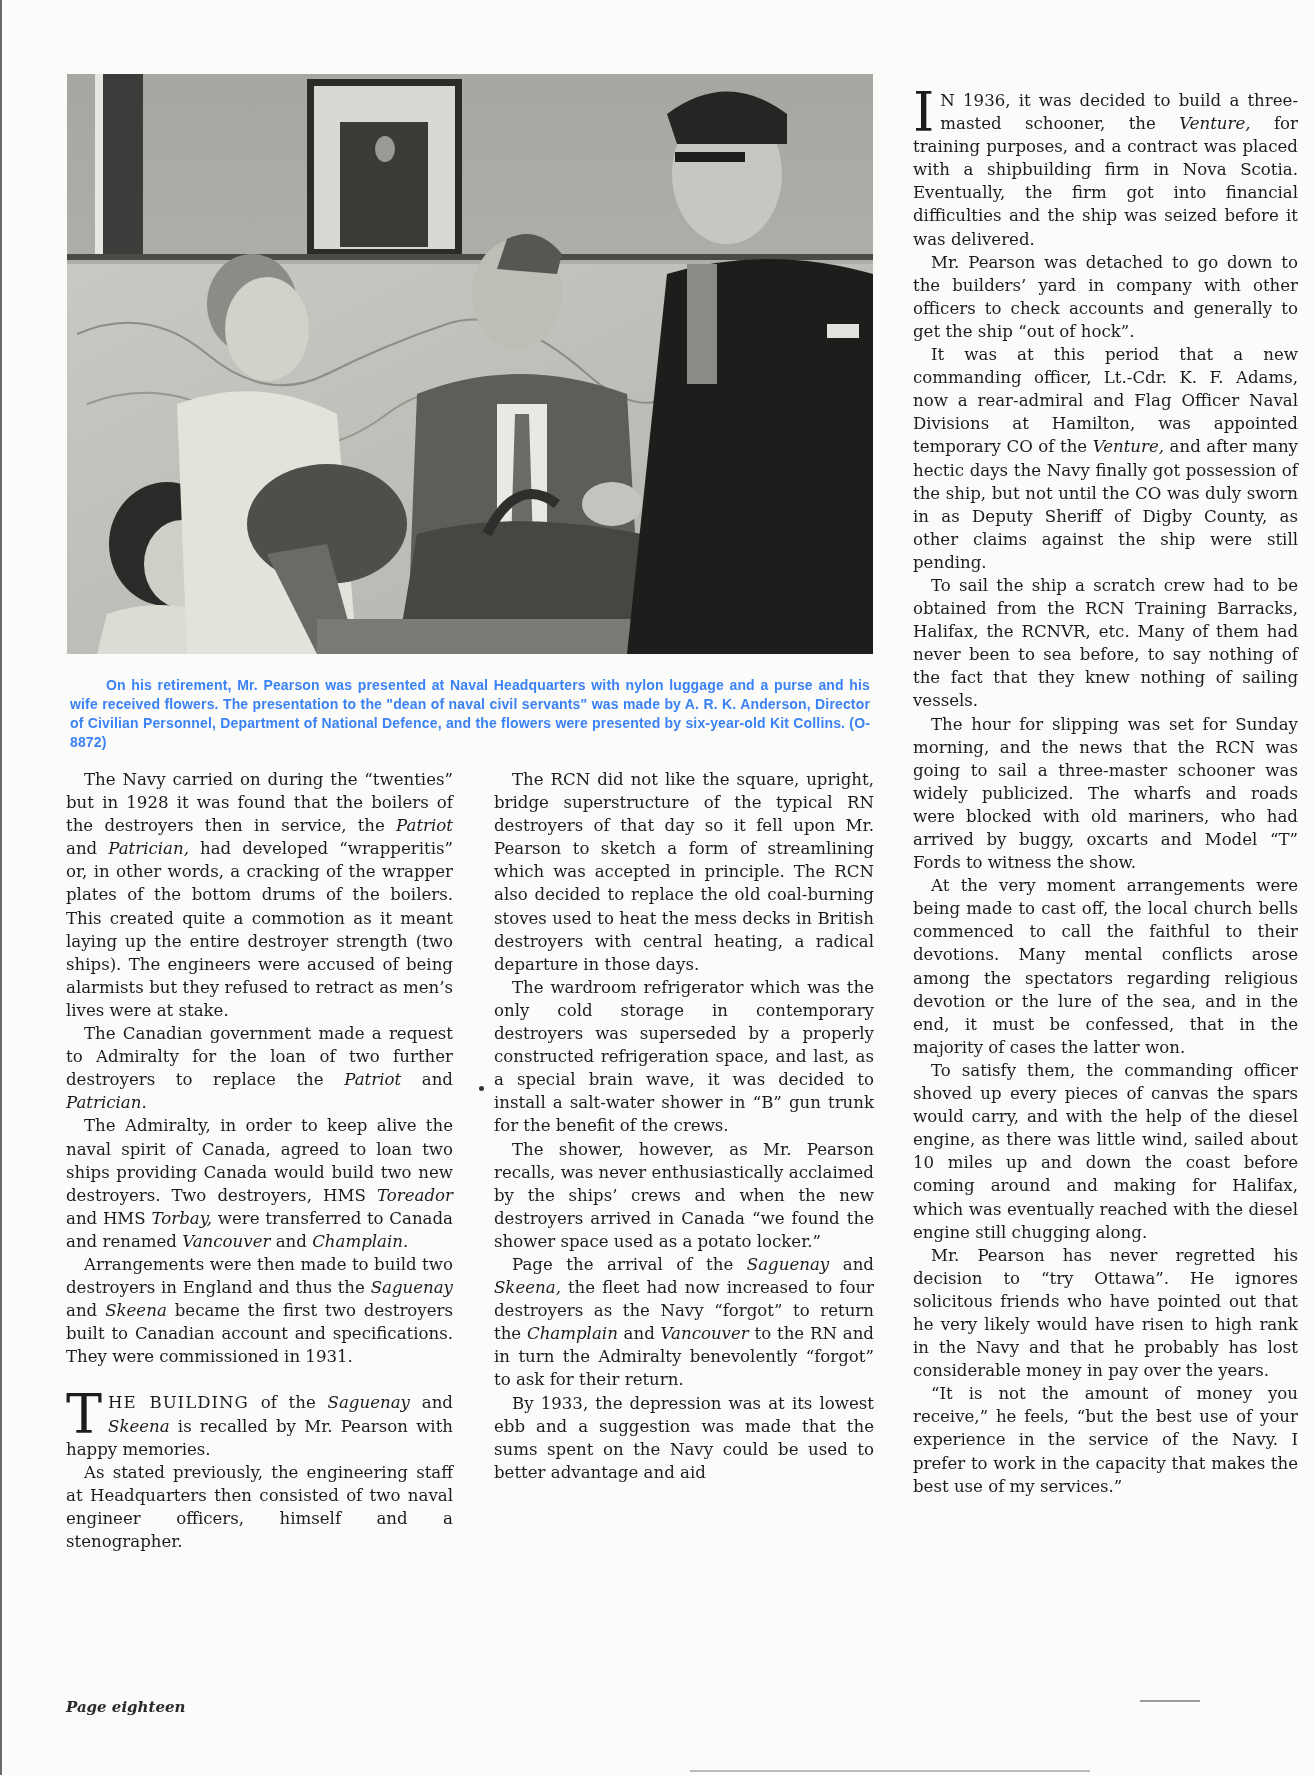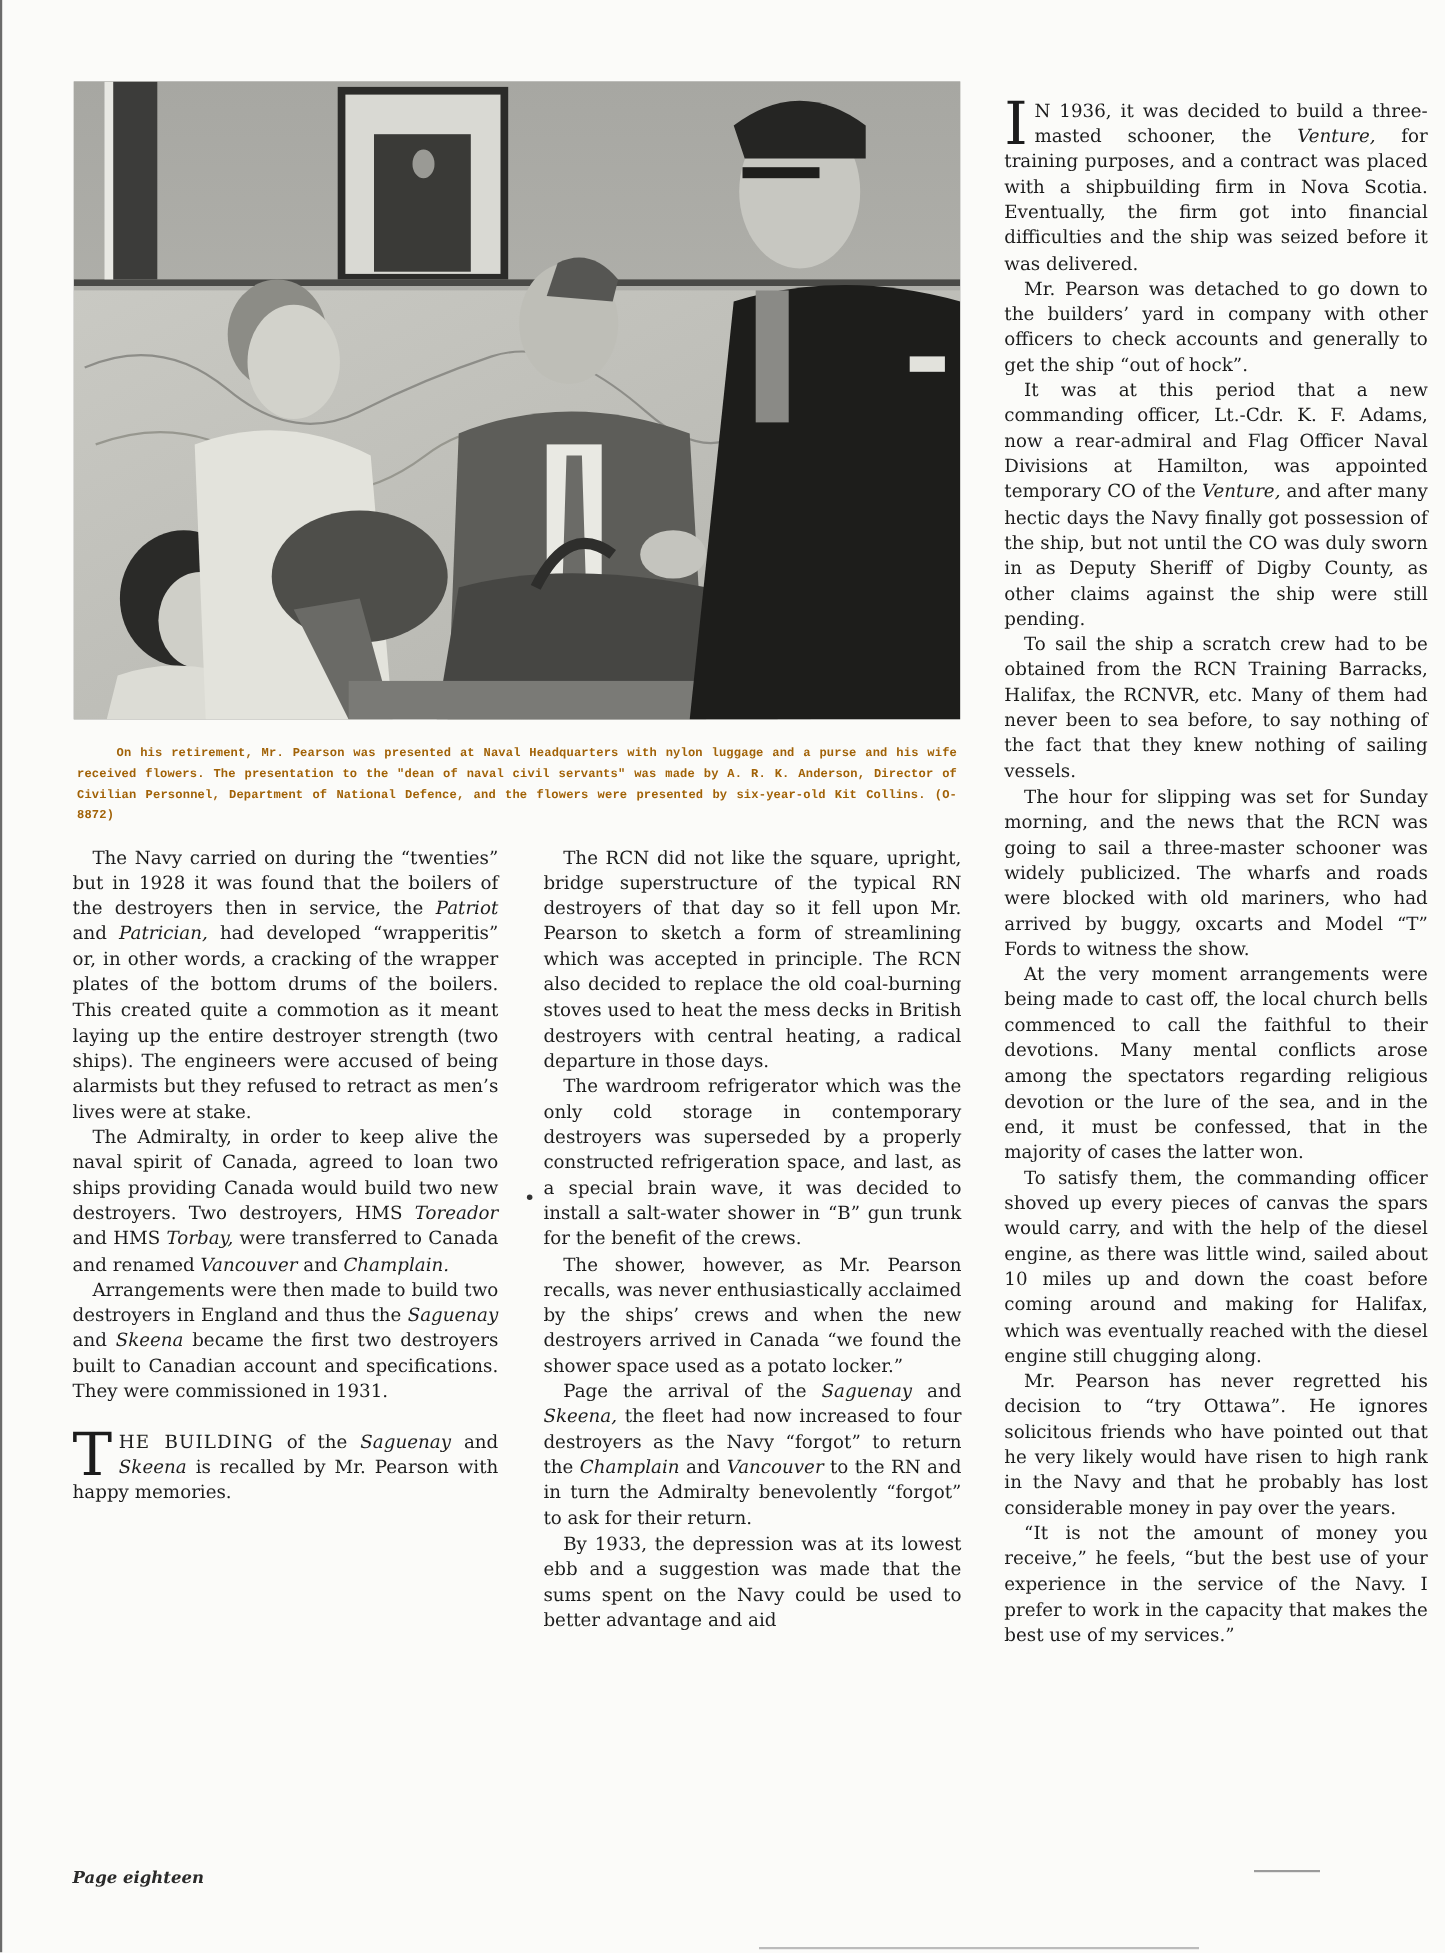--- a/index.html
+++ b/index.html
@@ -14,22 +14,22 @@
   .page-edge {
     position: absolute; left: 0; top: 0; width: 2px; height: 1775px; background: #6b6b6b;
   }
   .photo {
     position: absolute; left: 67px; top: 74px; width: 806px; height: 580px;
     background: #9a9a96; overflow: hidden;
   }
   .photo svg { width: 100%; height: 100%; display: block; }
   .caption {
     position: absolute; left: 70px; top: 676px; width: 800px;
-    font-family: Liberation Mono, monospace;
-    font-size: 11px; line-height: 19px; font-weight: bold; color: #a16207;
+    font-family: Liberation Sans, sans-serif;
+    font-size: 14px; line-height: 19px; font-weight: bold; color: #3b82f6;
     text-align: justify; letter-spacing: 0.15px;
   }
   .caption .indent { display: inline-block; width: 36px; }
   .col {
     position: absolute;
     font-size: 16.6px; line-height: 23.1px;
     text-align: justify;
     hyphens: manual;
   }
   .col p { margin: 0; text-indent: 18px; }
@@ -115,23 +115,25 @@
     <ellipse cx="545" cy="430" rx="30" ry="22" fill="#c4c4be"></ellipse>
   </svg>
 </div>
 
 <div class="caption">
   <span class="indent"></span><span>On his retirement, Mr. Pearson was presented at Naval Headquarters with nylon luggage and a purse and his wife received flowers.  The presentation to the "dean of naval civil servants" was made by A. R. K. Anderson, Director of Civilian Personnel, Department of National Defence, and the flowers were presented by six-year-old Kit Collins. (O-8872)</span>
 </div>
 
 <div class="col col-left">
   <p><span>The Navy carried on during the “twenties” but in 1928 it was found that the boilers of the destroyers then in service, the </span><i>Patriot</i><span> and </span><i>Patrician,</i><span> had developed “wrapperitis” or, in other words, a cracking of the wrapper plates of the bottom drums of the boilers. This created quite a commotion as it meant laying up the entire destroyer strength (two ships).  The engineers were accused of being alarmists but they refused to retract as men’s lives were at stake.</span></p>
+  <p><span>The Canadian government made a request to Admiralty for the loan of two further destroyers to replace the </span><i>Patriot</i><span> and </span><i>Patrician.</i></p>
   <p><span>The Admiralty, in order to keep alive the naval spirit of Canada, agreed to loan two ships providing Canada would build two new destroyers.  Two destroyers, HMS </span><i>Toreador</i><span> and HMS </span><i>Torbay,</i><span> were transferred to Canada and renamed </span><i>Vancouver</i><span> and </span><i>Champlain.</i></p>
   <p><span>Arrangements were then made to build two destroyers in England and thus the </span><i>Saguenay</i><span> and </span><i>Skeena</i><span> became the first two destroyers built to Canadian account and specifications.  They were commissioned in 1931.</span></p>
   <p class="noindent gap"><span class="dropcap">T</span><span class="sc">HE BUILDING</span><span> of the </span><i>Saguenay</i><span> and </span><i>Skeena</i><span> is recalled by Mr. Pearson with happy memories.</span></p>
+  <p>As stated previously, the engineering staff at Headquarters then consisted of two naval engineer officers, himself and a stenographer.</p>
 </div>
 
 <div class="col col-mid">
   <p>The RCN did not like the square, upright, bridge superstructure of the typical RN destroyers of that day so it fell upon Mr. Pearson to sketch a form of streamlining which was accepted in principle.  The RCN also decided to replace the old coal-burning stoves used to heat the mess decks in British destroyers with central heating, a radical departure in those days.</p>
   <p>The wardroom refrigerator which was the only cold storage in contemporary destroyers was superseded by a properly constructed refrigeration space, and last, as a special brain wave, it was decided to install a salt-water shower in “B” gun trunk for the benefit of the crews.</p>
   <p>The shower, however, as Mr. Pearson recalls, was never enthusiastically acclaimed by the ships’ crews and when the new destroyers arrived in Canada “we found the shower space used as a potato locker.”</p>
   <p><span>Page the arrival of the </span><i>Saguenay</i><span> and </span><i>Skeena,</i><span> the fleet had now increased to four destroyers as the Navy “forgot” to return the </span><i>Champlain</i><span> and </span><i>Vancouver</i><span> to the RN and in turn the Admiralty benevolently “forgot” to ask for their return.</span></p>
   <p>By 1933, the depression was at its lowest ebb and a suggestion was made that the sums spent on the Navy could be used to better advantage and aid</p>
 </div>
 

